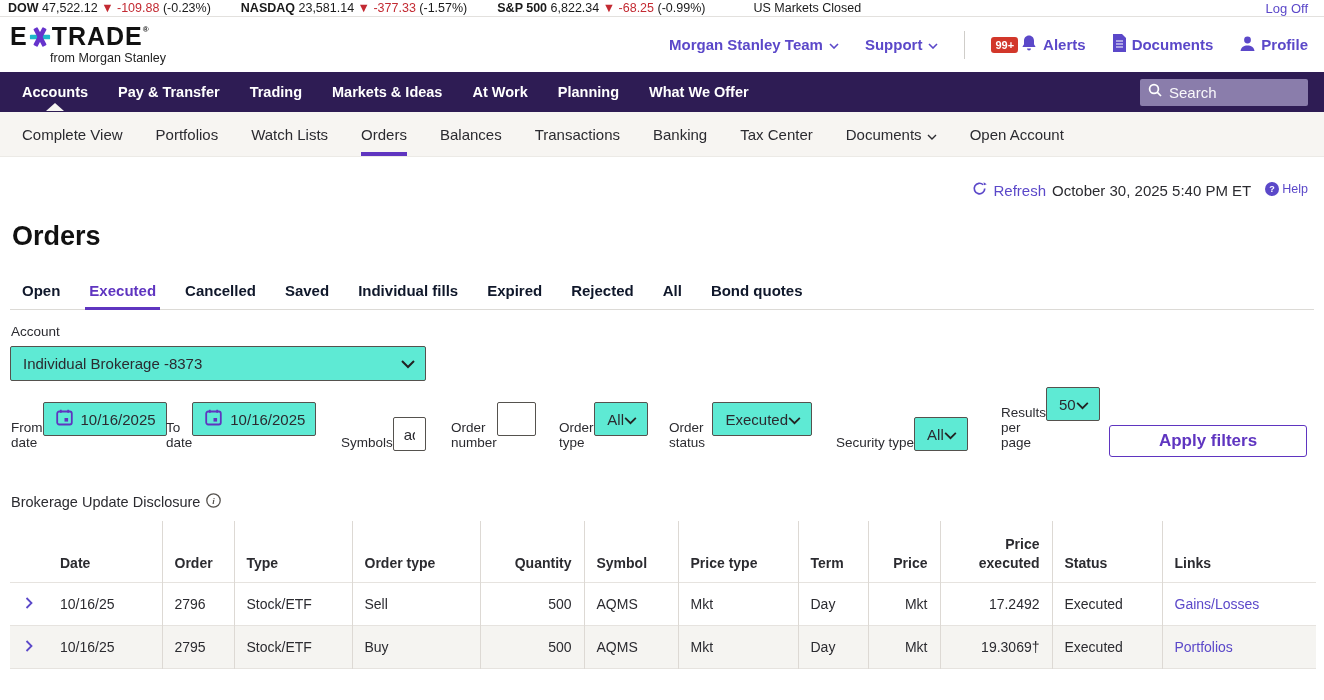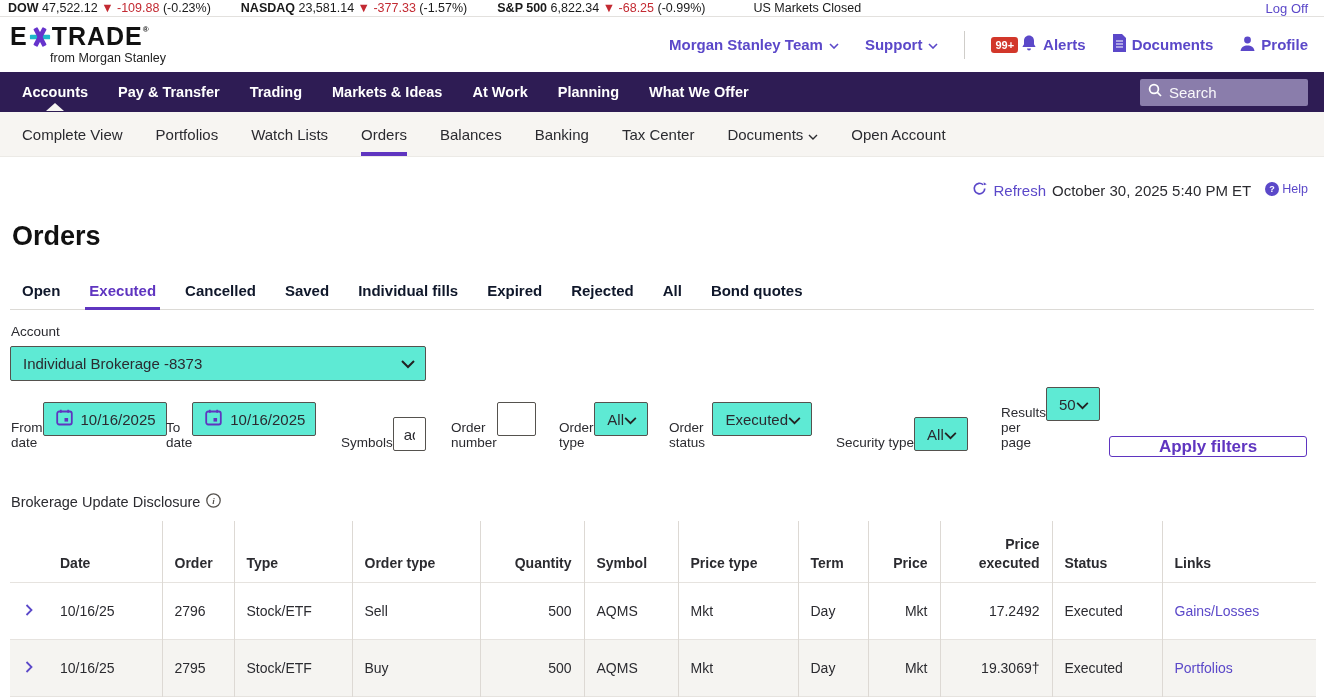--- a/index.html
+++ b/index.html
@@ -61,28 +61,28 @@
   .field-label { font-size:13.5px; color:#2b2b30; margin:14px 0 7px 1px; }
   .control { display:flex; align-items:center; border:1px solid #55524e; border-radius:2px; background:#5eead4; font-size:15px; color:#2b2b30; height:35px; padding:0 10px 0 12px; cursor:pointer; }
   .control .ctl-text { flex:1; white-space:nowrap; overflow:hidden; }
   .account-select { width:416px; }
 
   .filters-row { display:flex; align-items:flex-end; margin-top:6px; }
   .filter { display:flex; }
   .filter .field-label { margin-top:18px; }
   .filter-input { border:1px solid #55524e; border-radius:2px; height:34px; font-size:15px; color:#2b2b30; padding:0 10px; font-family:"Liberation Sans",sans-serif; outline:none; width:100%; }
   .datebox { height:34px; gap:8px; }
-  .apply-btn { height:21px; width:198px; background:#fff; border:1px solid #5f35c0; border-radius:3px; color:#5f35c0; font-size:17px; font-weight:bold; cursor:pointer; font-family:"Liberation Sans",sans-serif; }
+  .apply-btn { height:32px; width:198px; background:#fff; border:1px solid #5f35c0; border-radius:3px; color:#5f35c0; font-size:17px; font-weight:bold; cursor:pointer; font-family:"Liberation Sans",sans-serif; }
 
   .disclosure { display:flex; align-items:center; gap:6px; margin:36px 0 0 1px; font-size:14.5px; color:#2b2b30; }
 
   
   table.orders { border-collapse:collapse; width:1306px; margin-top:10px; table-layout:fixed; font-size:14px; }
   table.orders th { font-weight:bold; color:#2b2b30; text-align:left; vertical-align:bottom; padding:14px 12px 9px 12px; line-height:1.35; }
-  table.orders td { padding:20px 12px; color:#2b2b30; }
+  table.orders td { padding:13px 12px; color:#2b2b30; }
   table.orders th.right, table.orders td.right { text-align:right; }
   table.orders th:nth-child(n+3), table.orders td:nth-child(n+3) { border-left:1px solid #ddd9d4; }
   table.orders tbody tr { border-top:1px solid #e6e3df; height:28px; }
   table.orders tbody tr:last-child { border-bottom:1px solid #e6e3df; }
   table.orders tbody tr.alt { background:#f5f4f1; }
   table.orders col.c-expand{width:38px;} table.orders col.c-date{width:114px;}
   table.orders col.c-order{width:72px;} table.orders col.c-type{width:118px;}
   table.orders col.c-ordertype{width:128px;} table.orders col.c-qty{width:104px;}
   table.orders col.c-symbol{width:94px;} table.orders col.c-pricetype{width:120px;}
   table.orders col.c-term{width:70px;} table.orders col.c-price{width:72px;}
@@ -200,20 +200,23 @@
       <span>Portfolios</span>
     </a>
     <a class="subnav-item">
       <span>Watch Lists</span>
     </a>
     <a class="subnav-item active">
       <span>Orders</span>
     </a>
     <a class="subnav-item">
       <span>Balances</span>
+    </a>
+    <a class="subnav-item">
+      <span>Transactions</span>
     </a>
     <a class="subnav-item">
       <span>Banking</span>
     </a>
     <a class="subnav-item">
       <span>Tax Center</span>
     </a>
     <a class="subnav-item">
       <span>Documents</span>
       <span><svg width="10" height="6" viewBox="0 0 10 6">

